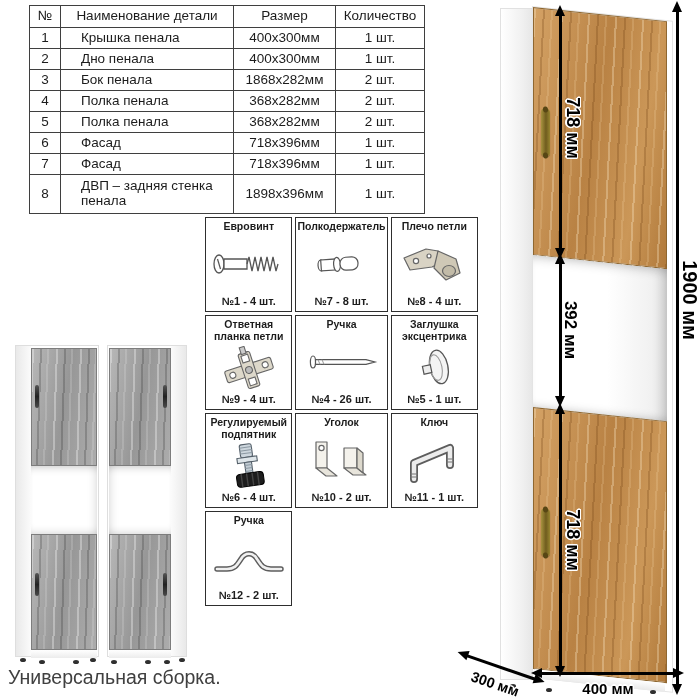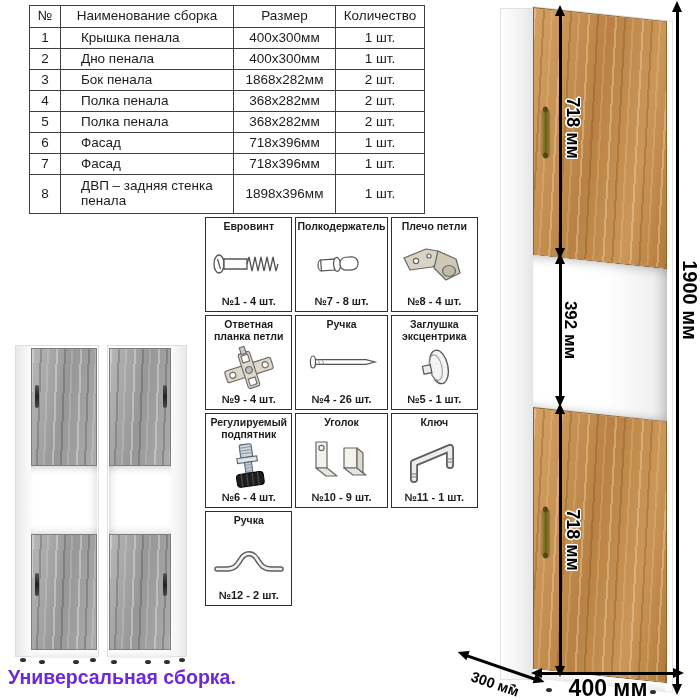--- a/index.html
+++ b/index.html
@@ -88,40 +88,40 @@
       border:5.5px solid transparent;}
   .arr-h::before{left:-9px;border-right:11px solid #000;border-left:none;}
   .arr-h::after{right:-9px;border-left:11px solid #000;border-right:none;}
   .dim{position:absolute;font-weight:700;color:#000;white-space:nowrap;z-index:5;
       text-shadow:-1.5px 0 #fff,1.5px 0 #fff,0 -1.5px #fff,0 1.5px #fff,
                   -1px -1px #fff,1px 1px #fff,-1px 1px #fff,1px -1px #fff;}
   .rot90{transform:translate(-50%,-50%) rotate(90deg);}
   .rot19{transform:translate(-50%,-50%) rotate(19deg);}
   .norot{transform:translate(-50%,-50%);}
 
-  .caption{position:absolute;left:8px;top:666px;font-size:19.5px;font-weight:700;color:#6d28d9;}
+  .caption{position:absolute;left:8px;top:666px;font-size:19.5px;font-weight:400;color:#404040;}
 
   .icon-svg{display:block;}
 </style>
 </head>
 <body>
 
 <div class="stage">
 
   <table class="parts-table">
     <colgroup>
         <col style="width:31px">
         <col style="width:173px">
         <col style="width:102px">
         <col style="width:89px">
       </colgroup>
     <tbody>
         <tr>
       <th>№</th>
-      <th>Наименование сборка</th>
+      <th>Наименование детали</th>
       <th>Размер</th>
       <th>Количество</th>
     </tr>
     <tr>
       <td>1</td>
       <td class="name">Крышка пенала</td>
       <td>400х300мм</td>
       <td>1 шт.</td>
     </tr>
     <tr>
@@ -287,21 +287,21 @@
           <g fill="#f4f2ec" stroke="#666" stroke-width="1.2" stroke-linejoin="round">
             <path d="M12 6 h11 v26 h-11 z"></path>
             <path d="M12 32 h11 l10 8 h-11 z" fill="#e8e5dc"></path>
             <circle cx="17.5" cy="12" r="2.6" fill="#fff"></circle>
             <path d="M40 12 h13 v20 h-13 z"></path>
             <path d="M40 32 h13 l9 7 h-13 z" fill="#e8e5dc"></path>
             <path d="M53 12 l6 5 v20 l-6 -5 z" fill="#ddd9cd"></path>
           </g>
         </svg>
       </div>
-      <div class="hw-count">№10 - 9 шт.</div>
+      <div class="hw-count">№10 - 2 шт.</div>
     </div>
 
     <div class="hw-cell">
       <div class="hw-title">Ключ</div>
       <div class="hw-icon">
         <svg class="icon-svg" width="76" height="50" viewBox="0 0 76 50">
           <path d="M18 44 V28 L54 13 V30" fill="none" stroke="#5d5d5d" stroke-width="8" stroke-linejoin="round" stroke-linecap="round"></path>
           <path d="M18 44 V28 L54 13 V30" fill="none" stroke="#ececec" stroke-width="4.5" stroke-linejoin="round" stroke-linecap="round"></path>
           <path d="M14.5 42 h7 M14.5 39 h7 M50.5 27 h7 M50.5 24 h7" stroke="#777" stroke-width="1.1"></path>
         </svg>
@@ -378,20 +378,20 @@
     <div class="arr-v" style="left:119px;top:412px;height:256px;"></div>
     <div class="arr-v" style="left:236px;top:10px;height:676px;"></div>
 
     <div class="arr-h" style="left:100px;top:672px;width:135px;"></div>
     <div class="arr-h" style="left:24px;top:666px;width:74px;transform:rotate(19deg);"></div>
 
     <div class="dim rot90" style="left:132px;top:128px;font-size:18px;">718 мм</div>
     <div class="dim rot90" style="left:130px;top:330px;font-size:17px;">392 мм</div>
     <div class="dim rot90" style="left:132px;top:540px;font-size:18px;">718 мм</div>
     <div class="dim rot90" style="left:249px;top:300px;font-size:20px;">1900 мм</div>
-    <div class="dim norot" style="left:168px;top:688px;font-size:23px;">400 мм</div>
+    <div class="dim norot" style="left:168px;top:688px;font-size:15px;">400 мм</div>
     <div class="dim rot19" style="left:55px;top:684px;font-size:14.5px;">300 мм</div>
 
   </div>
 
   <div class="caption">Универсальная сборка.</div>
 
 </div>
 
 </body></html>

